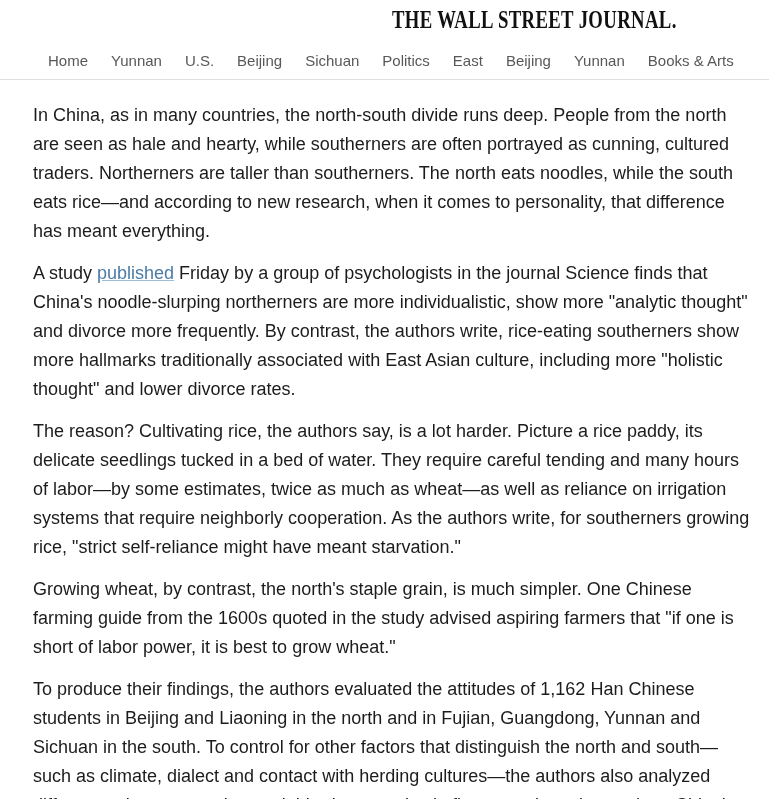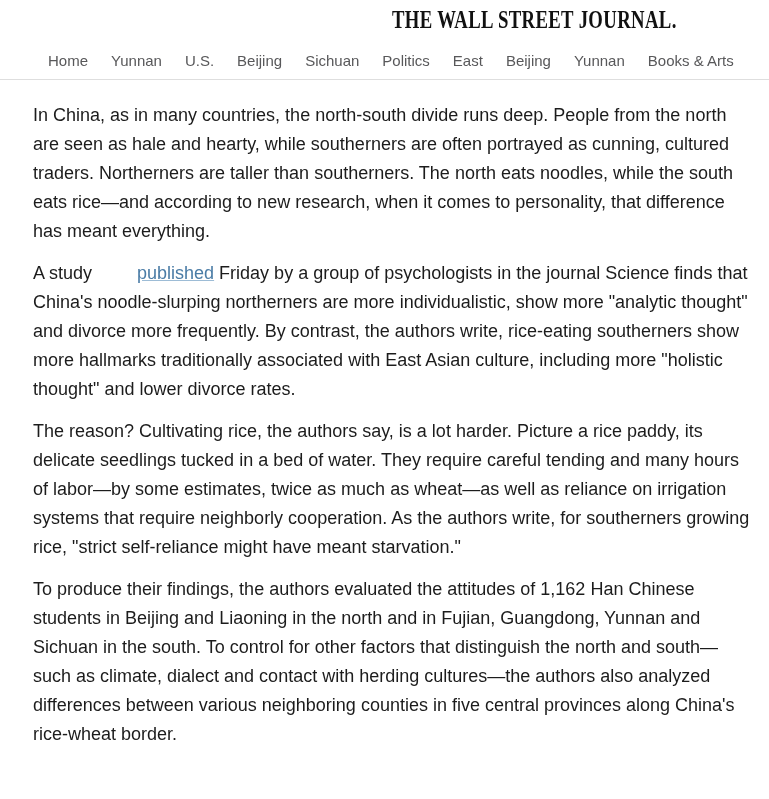--- a/index.html
+++ b/index.html
@@ -49,21 +49,20 @@
     font-size: 18px;
     line-height: 29px;
     color: #1c1c1c;
   }
   .article p { margin: 0 0 13px 0; }
   .article a {
     color: #4a7ca6;
     text-decoration: underline;
     text-decoration-color: #9dbcd6;
     cursor: pointer;
-    margin-left: 40px;
   }
 </style>
 </head>
 <body>
 
 <div class="page">
 
   <header class="site-header">
     <div class="masthead">THE WALL STREET JOURNAL.</div>
     <nav class="main-nav">
@@ -81,17 +80,18 @@
     </nav>
   </header>
 
   <div class="article">
     <p>In China, as in many countries, the north-south divide runs deep. People from the north are seen as hale and hearty, while southerners are often portrayed as cunning, cultured traders. Northerners are taller than southerners. The north eats noodles, while the south eats rice—and according to new research, when it comes to personality, that difference has meant everything.</p>
 
     <p><span>A study </span><a>published</a><span> Friday by a group of psychologists in the journal Science finds that China's noodle-slurping northerners are more individualistic, show more "analytic thought" and divorce more frequently. By contrast, the authors write, rice-eating southerners show more hallmarks traditionally associated with East Asian culture, including more "holistic thought" and lower divorce rates.</span></p>
 
     <p>The reason? Cultivating rice, the authors say, is a lot harder. Picture a rice paddy, its delicate seedlings tucked in a bed of water. They require careful tending and many hours of labor—by some estimates, twice as much as wheat—as well as reliance on irrigation systems that require neighborly cooperation. As the authors write, for southerners growing rice, "strict self-reliance might have meant starvation."</p>
 
+    <p>Growing wheat, by contrast, the north's staple grain, is much simpler. One Chinese farming guide from the 1600s quoted in the study advised aspiring farmers that "if one is short of labor power, it is best to grow wheat."</p>
 
     <p>To produce their findings, the authors evaluated the attitudes of 1,162 Han Chinese students in Beijing and Liaoning in the north and in Fujian, Guangdong, Yunnan and Sichuan in the south. To control for other factors that distinguish the north and south—such as climate, dialect and contact with herding cultures—the authors also analyzed differences between various neighboring counties in five central provinces along China's rice-wheat border.</p>
   </div>
 
 </div>
 
 </body></html>

